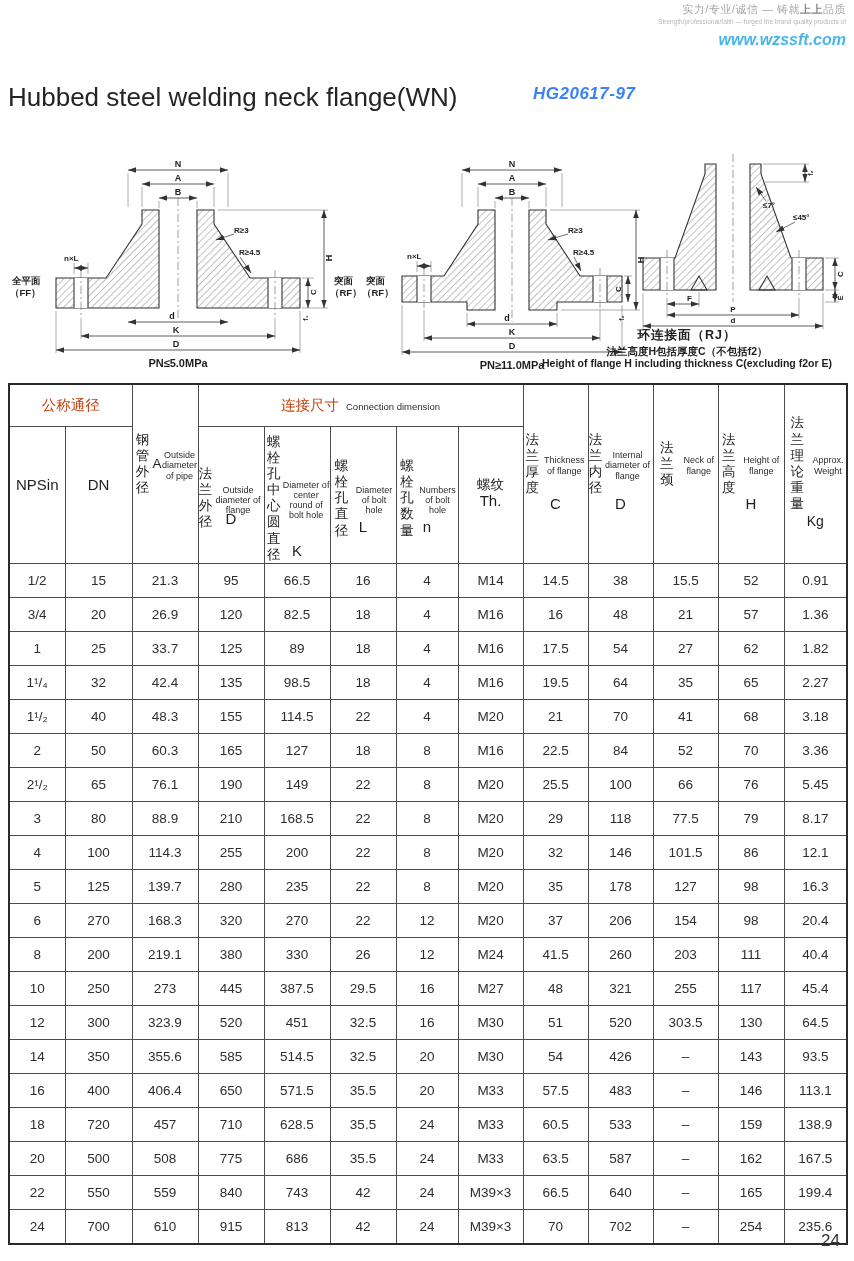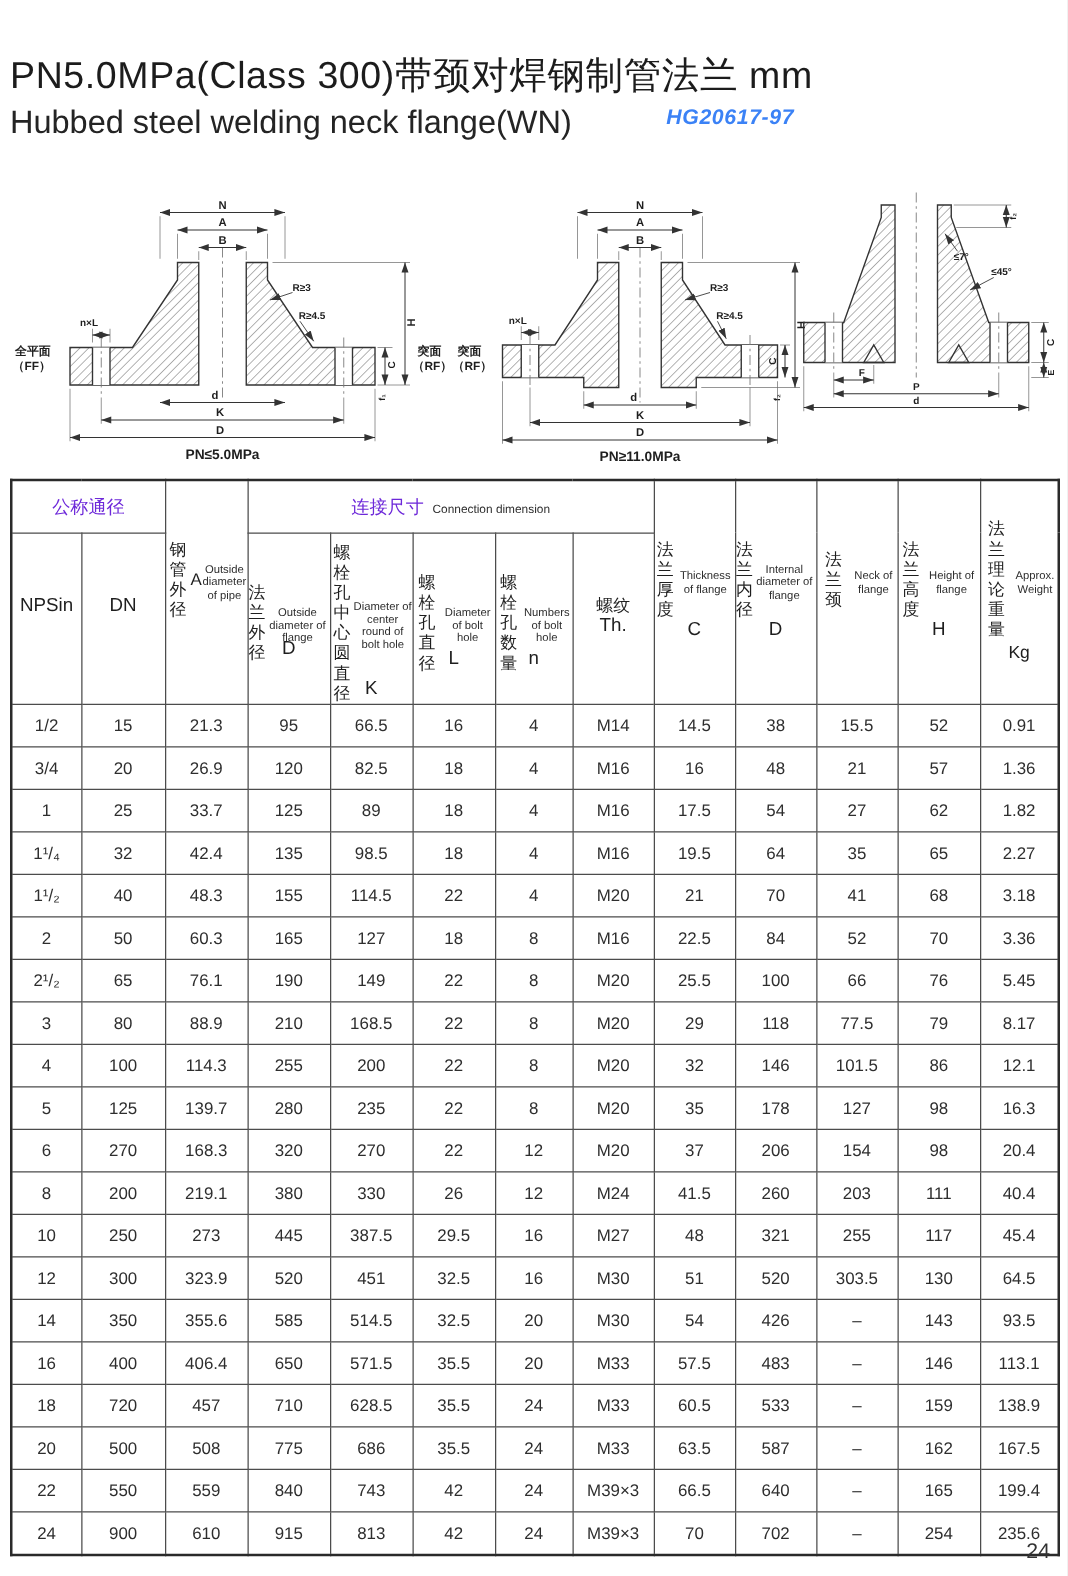--- a/index.html
+++ b/index.html
@@ -39,34 +39,38 @@
   table.fl th,table.fl td{border:1px solid #4c4c4c;text-align:center;vertical-align:middle;padding:0;}
   table.fl thead th{font-weight:normal;}
   .hc{position:relative;display:flex;flex-direction:row;align-items:center;justify-content:flex-start;height:100%;box-sizing:border-box;padding-top:7px;}
   .hc.mid{justify-content:center;padding-top:0;padding-bottom:20px;}
   .cn{font-size:13.5px;font-weight:500;color:#1e1e1e;line-height:1.2;word-break:break-all;}
   .cn.w2{width:29px;} .cn.w3{width:43px;} .cn.w4{width:57px;}
   .en{font-size:9px;color:#2d2d2d;line-height:1.12;margin-top:3px;}
   .letter{position:absolute;bottom:4px;left:0;right:0;font-size:15px;color:#1e1e1e;}
   .letter.kg{font-size:14px;}
   .big{font-size:15px;color:#1e1e1e;line-height:1.3;}
-  .grp{font-size:14.5px;font-weight:500;color:#6d28d9;text-align:right;}
+  .grp{font-size:14.5px;font-weight:500;color:#c2410c;text-align:right;}
   .grp-en{font-size:9.5px;color:#2d2d2d;margin-left:7px;font-weight:normal;}
   tr.hr1{height:42px;} tr.hr2{height:103px;}
   table.fl tbody tr{height:34px;}
   table.fl tbody td{font-size:13.5px;color:#2e2e2e;}
   .pageno{position:absolute;top:1231px;right:14px;font-size:17px;color:#333;}
 </style>
 </head>
 <body>
 
 <div class="page">
 
-
-  <div class="title">PN5.0MPa(Class 300)带颈对焊钢制管法兰  mm</div>
+  <div class="brand">
+    <div class="brand-cn"><span>实力/专业/诚信 — 铸就</span><b>上上</b><span>品质</span></div>
+    <div class="brand-en">Strength/professional/faith — forged the brand quality products of</div>
+    <div class="brand-web">www.wzssft.com</div>
+  </div>
+
   <div class="subtitle">Hubbed steel welding neck flange(WN)</div>
   <div class="standard">HG20617-97</div>
 
   <svg class="diag" style="left:8px;top:150px" width="352" height="230" viewBox="0 0 352 230">
     <defs>
       <pattern id="h1" width="5" height="5" patternUnits="userSpaceOnUse" patternTransform="rotate(45)">
         <line x1="0" y1="0" x2="0" y2="5" stroke="#666" stroke-width="0.8"></line>
       </pattern>
       <marker id="ae1" markerWidth="9" markerHeight="7" refX="8.5" refY="3" orient="auto" markerUnits="userSpaceOnUse">
           <path d="M0,0.2 L8.5,3 L0,5.8 Z" fill="#333"></path>
@@ -257,20 +261,25 @@
         <line class="ext" x1="186" y1="148" x2="186" y2="168"></line>
       <line class="dim" x1="54" y1="165" x2="186" y2="165" marker-start="url(#as3)" marker-end="url(#ae3)"></line>
       <text class="stxt" x="120" y="162" text-anchor="middle">P</text>
       <line class="ext" x1="30" y1="143" x2="30" y2="179"></line>
         <line class="ext" x1="210" y1="143" x2="210" y2="179"></line>
       <line class="dim" x1="30" y1="176" x2="210" y2="176" marker-start="url(#as3)" marker-end="url(#ae3)"></line>
       <text class="stxt" x="120" y="173" text-anchor="middle">d</text>
     </g>
   </svg>
 
+  <div class="d3notes">
+    <div class="d3cap">环连接面（RJ）</div>
+    <div class="d3n1">法兰高度H包括厚度C（不包括f2）</div>
+    <div class="d3n2">Height of flange H including thickness C(excluding f2or E)</div>
+  </div>
 
   <table class="fl">
     <colgroup>
       <col style="width:56px">
         <col style="width:67px">
         <col style="width:66px">
         <col style="width:66px">
       <col style="width:66px">
         <col style="width:66px">
         <col style="width:62px">
@@ -656,21 +665,21 @@
           <td>24</td>
           <td>M39×3</td>
           <td>66.5</td>
           <td>640</td>
           <td>–</td>
           <td>165</td>
           <td>199.4</td>
         </tr>
         <tr>
           <td>24</td>
-          <td>900</td>
+          <td>700</td>
           <td>610</td>
           <td>915</td>
           <td>813</td>
           <td>42</td>
           <td>24</td>
           <td>M39×3</td>
           <td>70</td>
           <td>702</td>
           <td>–</td>
           <td>254</td>

